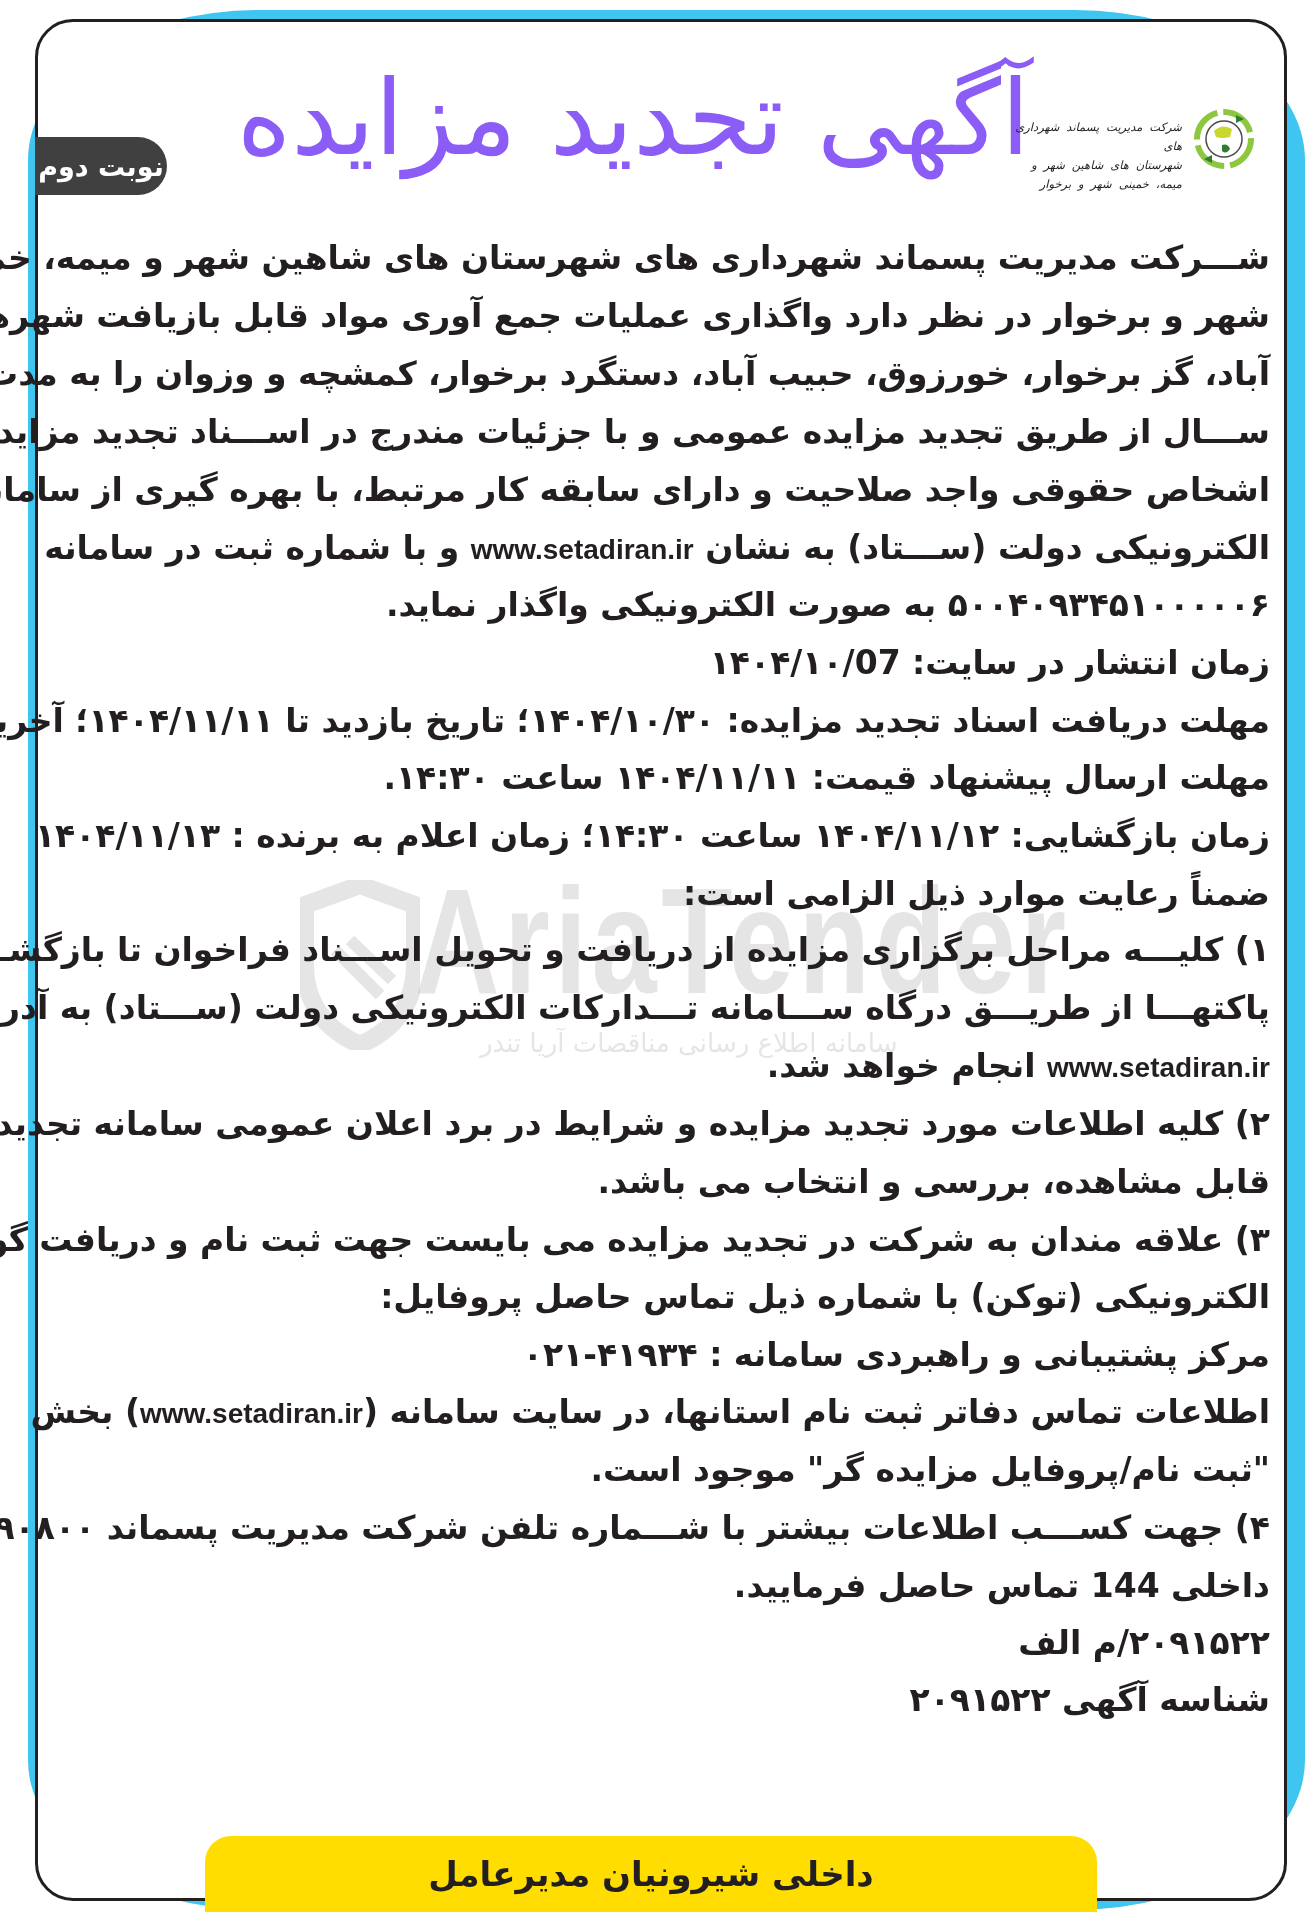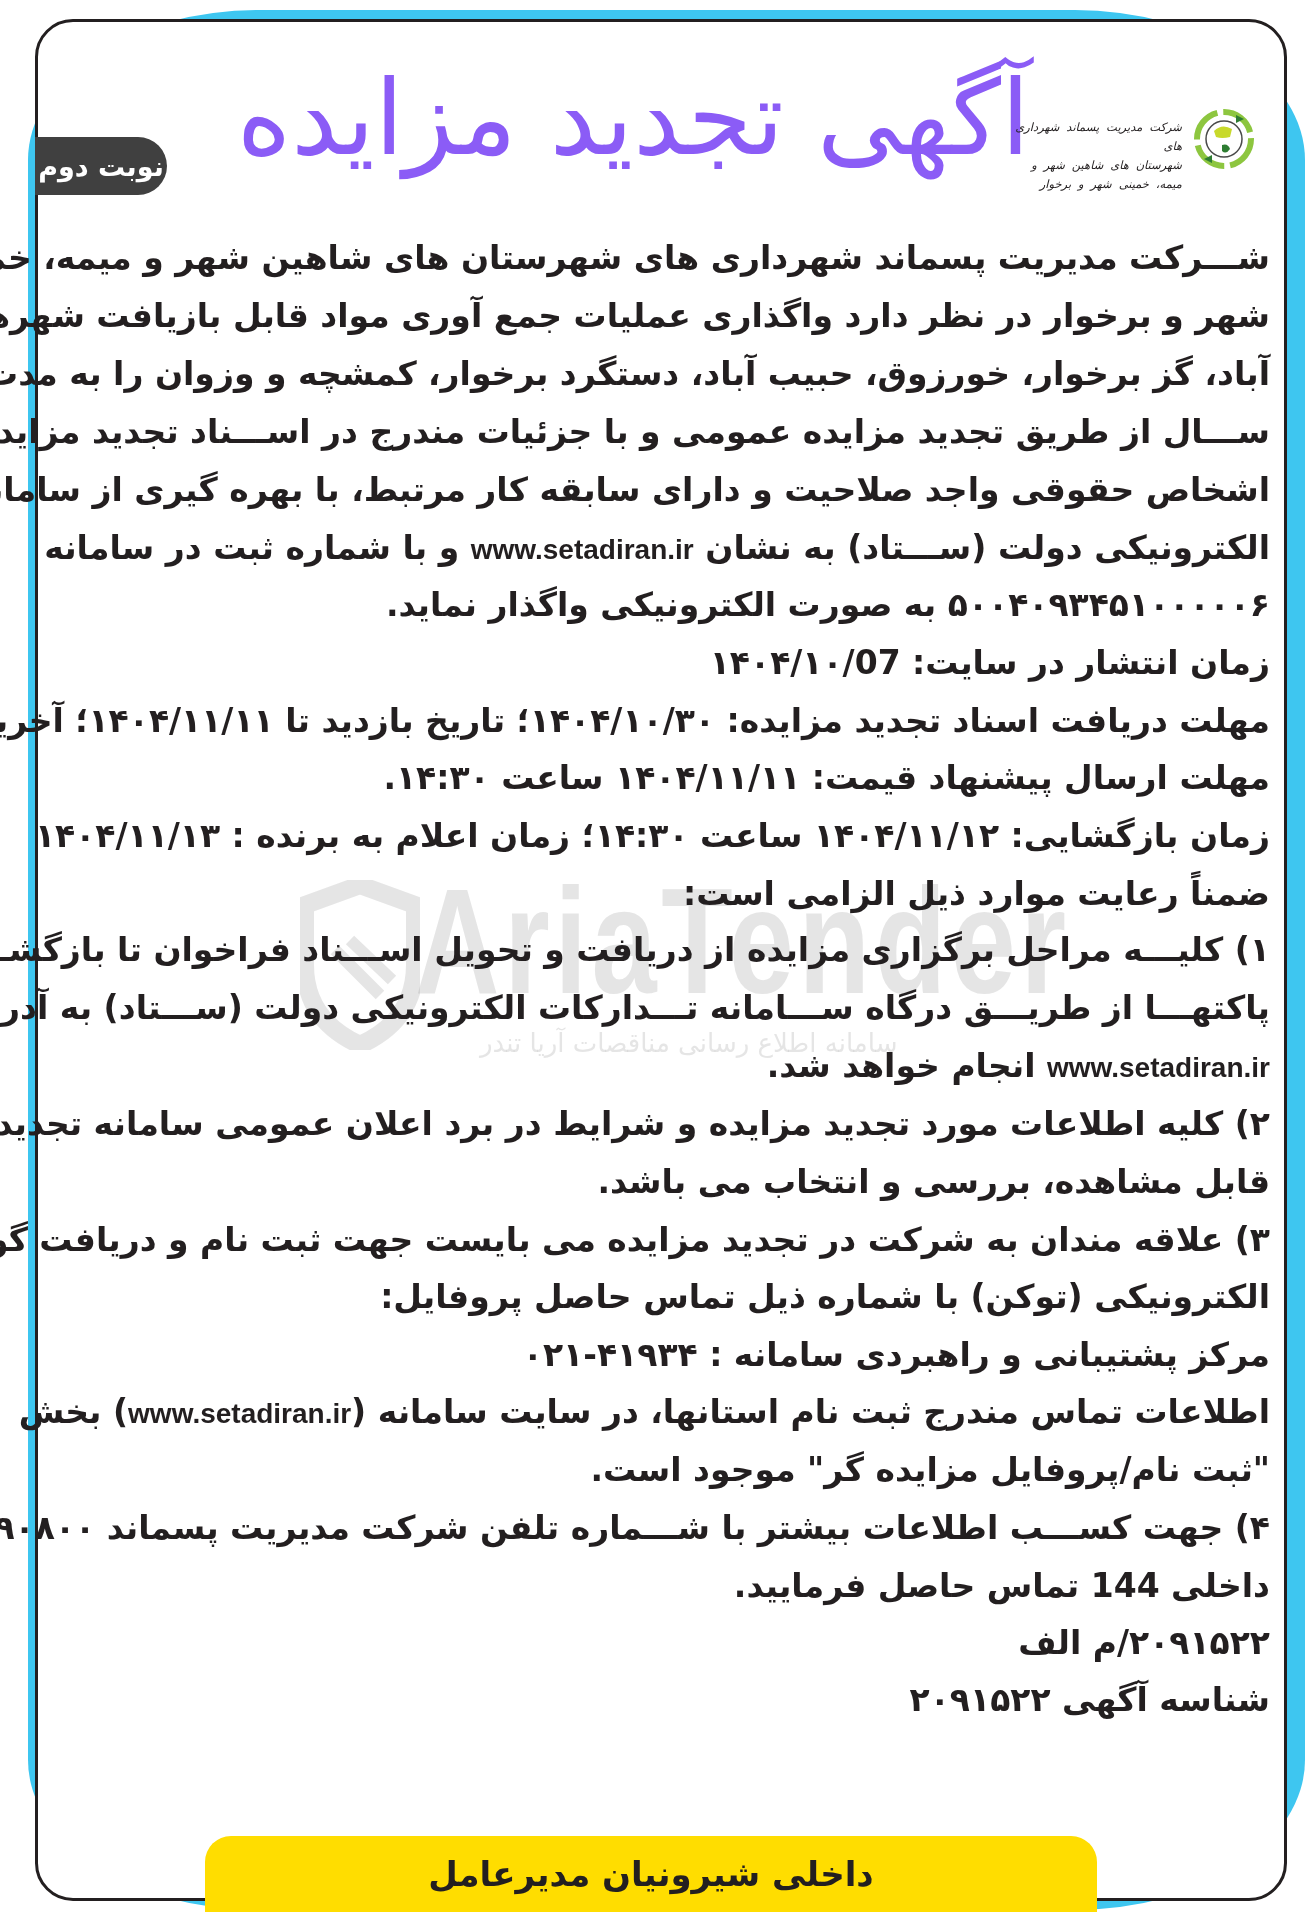--- a/index.html
+++ b/index.html
@@ -88,21 +88,21 @@
 <div class="body-line short" style="top:1041px">
   <span class="latin">www.setadiran.ir</span>
   <span>انجام خواهد شد.</span>
 </div>
 <div class="body-line full" style="top:1099px">۲) کلیه اطلاعات مورد تجدید مزایده و شرایط در برد اعلان عمومی سامانه تجدید مزایده</div>
 <div class="body-line short" style="top:1157px">قابل مشاهده، بررسی و انتخاب می باشد.</div>
 <div class="body-line full" style="top:1215px">۳) علاقه مندان به شرکت در تجدید مزایده می بایست جهت ثبت نام و دریافت گواهی</div>
 <div class="body-line short" style="top:1272px">الکترونیکی (توکن) با شماره ذیل تماس حاصل پروفایل:</div>
 <div class="body-line short" style="top:1330px">مرکز پشتیبانی و راهبردی سامانه : ۴۱۹۳۴-۰۲۱</div>
 <div class="body-line full" style="top:1387px">
-  <span>اطلاعات تماس مندرج ثبت نام استانها، در سایت سامانه (</span><span class="latin">www.setadiran.ir</span><span>) بخش</span>
+  <span>اطلاعات تماس دفاتر ثبت نام استانها، در سایت سامانه (</span><span class="latin">www.setadiran.ir</span><span>) بخش</span>
 </div>
 <div class="body-line short" style="top:1445px">"ثبت نام/پروفایل مزایده گر" موجود است.</div>
 <div class="body-line full" style="top:1503px">۴) جهت کســـب اطلاعات بیشتر با شـــماره تلفن شرکت مدیریت پسماند ۴۵۲۹۰۸۰۰</div>
 <div class="body-line short" style="top:1561px">داخلی 144 تماس حاصل فرمایید.</div>
 <div class="body-line short" style="top:1618px">۲۰۹۱۵۲۲/م الف</div>
 <div class="body-line short" style="top:1675px">شناسه آگهی ۲۰۹۱۵۲۲</div>
 
 <div class="footer-bar">
   <span class="footer-text">داخلی شیرونیان مدیرعامل</span>
 </div>

